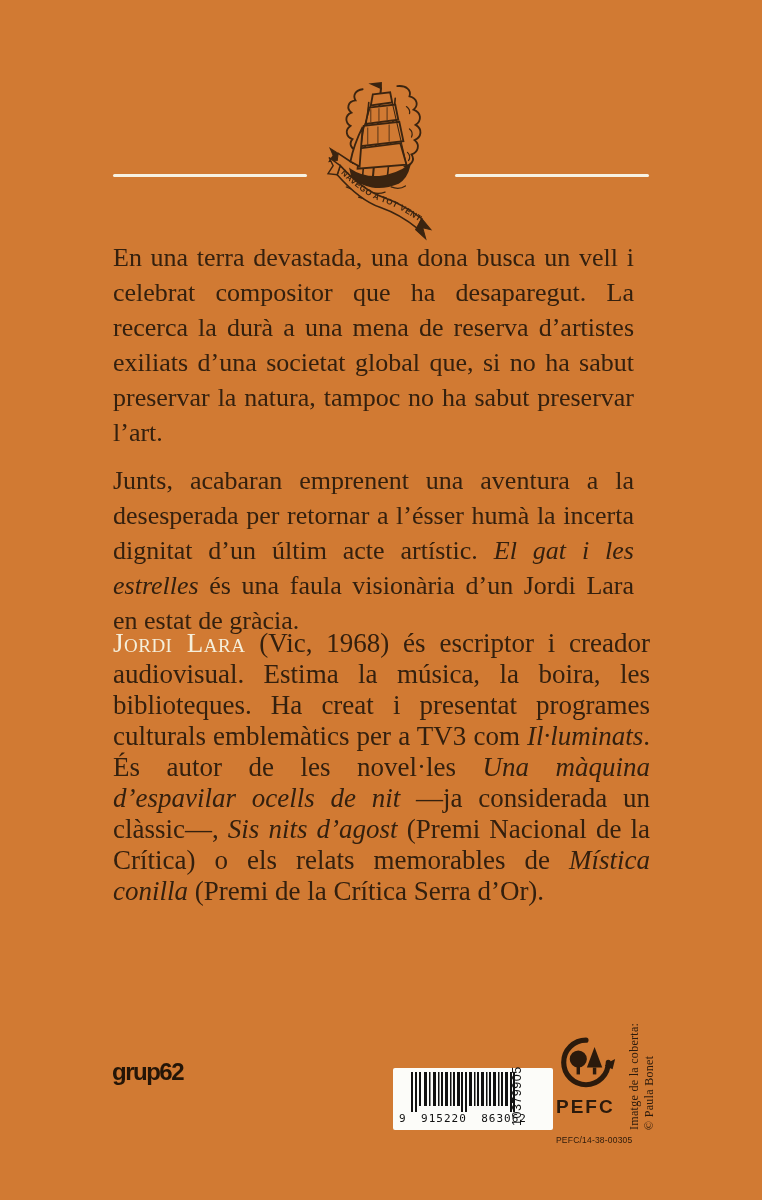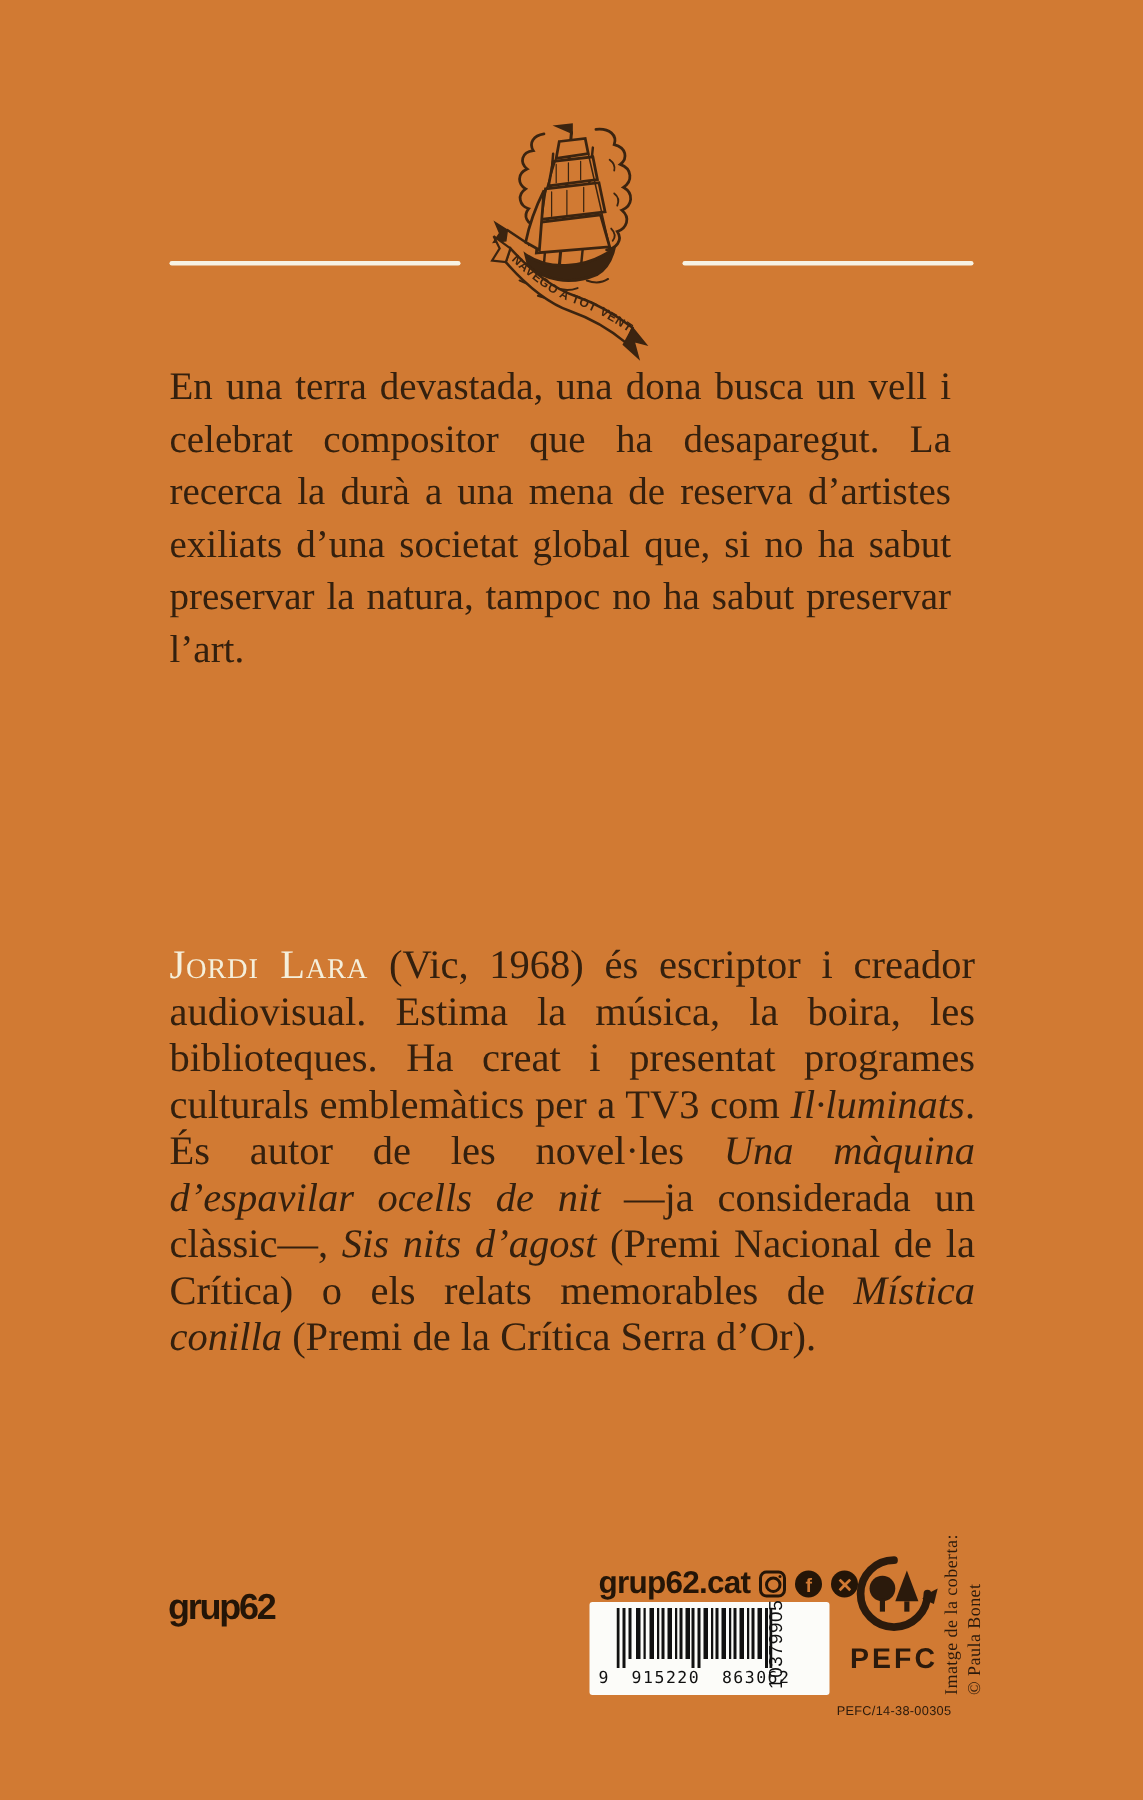--- a/index.html
+++ b/index.html
@@ -67,21 +67,21 @@
     font-size:11px;color:#111;letter-spacing:1px;
   }
   .side-code{
     position:absolute;left:524px;bottom:74px;
     transform-origin:left bottom;transform:rotate(-90deg);
     font-family:"Liberation Sans", sans-serif;
     font-size:12.5px;letter-spacing:0.5px;color:#111;white-space:nowrap;
   }
   .pefc{
     position:absolute;left:556px;top:1036px;width:80px;
-    display:flex;flex-direction:column;align-items:center;
+    display:flex;flex-direction:column;align-items:flex-start;
     color:#2b1a0c;
   }
   .pefc-label{
     font-family:"Liberation Sans", sans-serif;font-weight:bold;
     font-size:19px;letter-spacing:2px;margin-top:2px;
   }
   .pefc-cert{
     font-family:"Liberation Sans", sans-serif;
     font-size:8.5px;margin-top:17px;letter-spacing:0.2px;
   }
@@ -138,37 +138,31 @@
     </defs>
     <text font-family="Liberation Sans, sans-serif" font-size="8" font-weight="bold" fill="#3b2410" stroke="none" letter-spacing="0.5">
       <textPath href="#bannerPath" startOffset="2">NAVEGO A TOT VENT</textPath>
     </text>
   </svg>
 
   <div class="synopsis">
     <p>
       <span>En una terra devastada, una dona busca un vell i celebrat compositor que ha desaparegut. La recerca la durà a una mena de reserva d’artistes exiliats d’una societat global que, si no ha sabut preservar la natura, tampoc no ha sabut preservar l’art.</span>
     </p>
+    <p>
+      <span>Junts, acabaran emprenent una aventura a la desesperada per retornar a l’ésser humà la incerta dignitat d’un últim acte artístic. </span><span class="ital">El gat i les estrelles</span><span> és una faula visionària d’un Jordi Lara en estat de gràcia.</span>
+    </p>
   </div>
 
   <div class="bio">
     <span class="smallcaps">Jordi Lara</span><span> (Vic, 1968) és escriptor i creador audiovisual. Estima la música, la boira, les biblioteques. Ha creat i presentat programes culturals emblemàtics per a TV3 com </span><span class="ital">Il·luminats</span><span>. És autor de les novel·les </span><span class="ital">Una màquina d’espavilar ocells de nit</span><span> —ja considerada un clàssic—, </span><span class="ital">Sis nits d’agost</span><span> (Premi Nacional de la Crítica) o els relats memorables de </span><span class="ital">Mística conilla</span><span> (Premi de la Crítica Serra d’Or).</span>
   </div>
 
   <div class="grup62-logo">grup62</div>
 
-  <div class="web-row">
-    <span class="web-url">grup62.cat</span>
-    <span class="soc ig">
-        <span class="lens"></span>
-        <span class="dot"></span>
-      </span>
-    <span class="soc">f</span>
-    <span class="soc">✕</span>
-  </div>
 
   <div class="barcode-box">
     <svg class="bars" width="104" height="40" viewBox="0 0 104 40">
       <g fill="#111">
         <rect x="0" y="0" width="2" height="40"></rect>
           <rect x="4" y="0" width="2" height="40"></rect>
         <rect x="8" y="0" width="2" height="34"></rect>
           <rect x="13" y="0" width="3" height="34"></rect>
         <rect x="18" y="0" width="1.5" height="34"></rect>
           <rect x="22" y="0" width="3" height="34"></rect>

